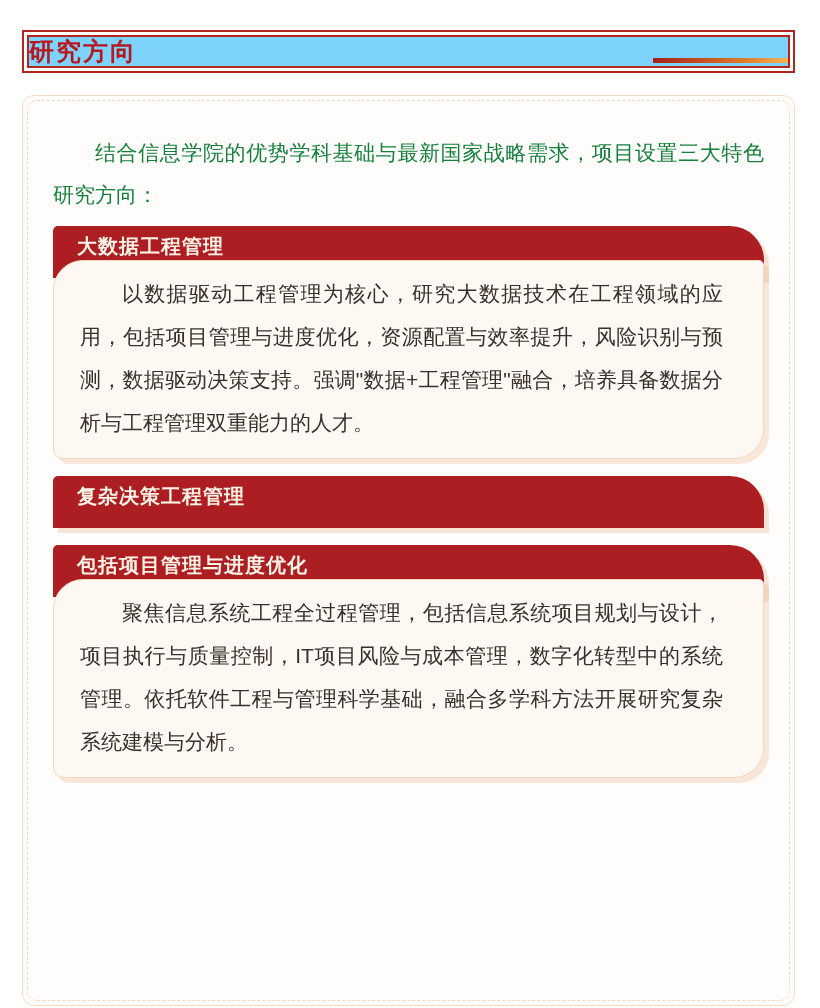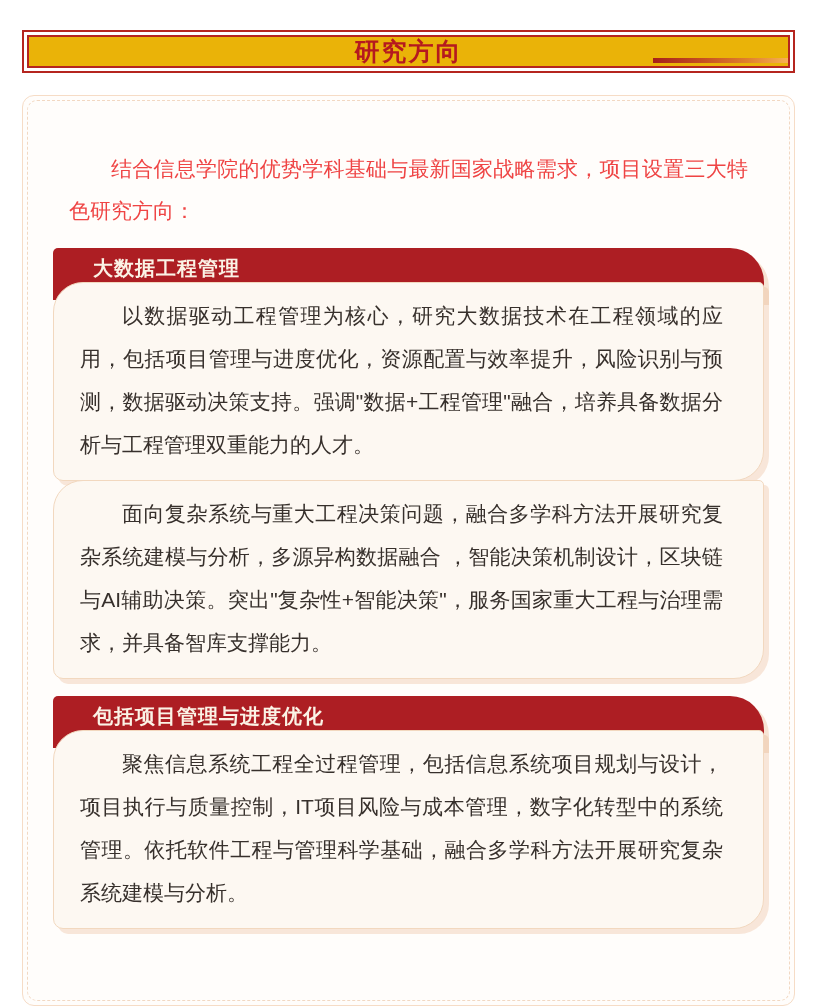--- a/index.html
+++ b/index.html
@@ -28,22 +28,22 @@
     padding: 3px;
     background: #ffffff;
   }
   .banner-inner {
     position: relative;
     box-sizing: border-box;
     height: 100%;
     border: 2px solid #b5251f;
     display: flex;
     align-items: center;
-    justify-content: center;
-    background: #eab308;
+    justify-content: flex-start;
+    background: #7dd3fc;
   }
   .banner-title {
     color: #b5191f;
     font-size: 25px;
     font-weight: bold;
     letter-spacing: 2px;
   }
   .banner-accent {
     position: absolute;
     right: 0;
@@ -69,41 +69,41 @@
   .card::before {
     content: "";
     position: absolute;
     inset: 4px;
     border: 1px dashed #f2d8c2;
     border-radius: 10px;
     pointer-events: none;
   }
 
   .intro {
-    margin: 16px;
+    margin: 0;
     padding: 0;
-    color: #ef4444;
+    color: #15803d;
     font-size: 21px;
     line-height: 42px;
     text-indent: 2em;
     text-align: justify;
     word-break: break-all;
   }
 
   
   .section { position: relative; margin-top: 10px; }
   .section + .section { margin-top: 17px; }
 
   .sec-header {
     position: relative;
     box-sizing: border-box;
     height: 52px;
     background: #ad1e23;
     border-radius: 5px 34px 0 0;
-    padding: 5px 0 0 40px;
+    padding: 5px 0 0 24px;
     box-shadow: 5px 5px 0 rgba(233, 180, 140, 0.35);
   }
   .sec-header .sec-title {
     display: inline-block;
     color: #fbf3e6;
     font-size: 20px;
     font-weight: bold;
     line-height: 30px;
     letter-spacing: 1px;
   }
@@ -146,22 +146,22 @@
     <div class="section">
       <div class="sec-header">
         <span class="sec-title">大数据工程管理</span>
       </div>
       <div class="sec-body">
         <p>以数据驱动工程管理为核心，研究大数据技术在工程领域的应用，包括项目管理与进度优化，资源配置与效率提升，风险识别与预测，数据驱动决策支持。强调"数据+工程管理"融合，培养具备数据分析与工程管理双重能力的人才。</p>
       </div>
     </div>
 
     <div class="section">
-      <div class="sec-body">
-        <p>面向复杂系统与重大工程决策问题，融合多学科方法开展研究复杂系统建模与分析，多源异构数据融合 ，智能决策机制设计，区块链与AI辅助决策。突出"复杂性+智能决策"，服务国家重大工程与治理需求，并具备智库支撑能力。</p>
+      <div class="sec-header">
+        <span class="sec-title">复杂决策工程管理</span>
       </div>
     </div>
 
     <div class="section">
       <div class="sec-header">
         <span class="sec-title">包括项目管理与进度优化</span>
       </div>
       <div class="sec-body">
         <p>聚焦信息系统工程全过程管理，包括信息系统项目规划与设计，项目执行与质量控制，IT项目风险与成本管理，数字化转型中的系统管理。依托软件工程与管理科学基础，融合多学科方法开展研究复杂系统建模与分析。</p>
       </div>

